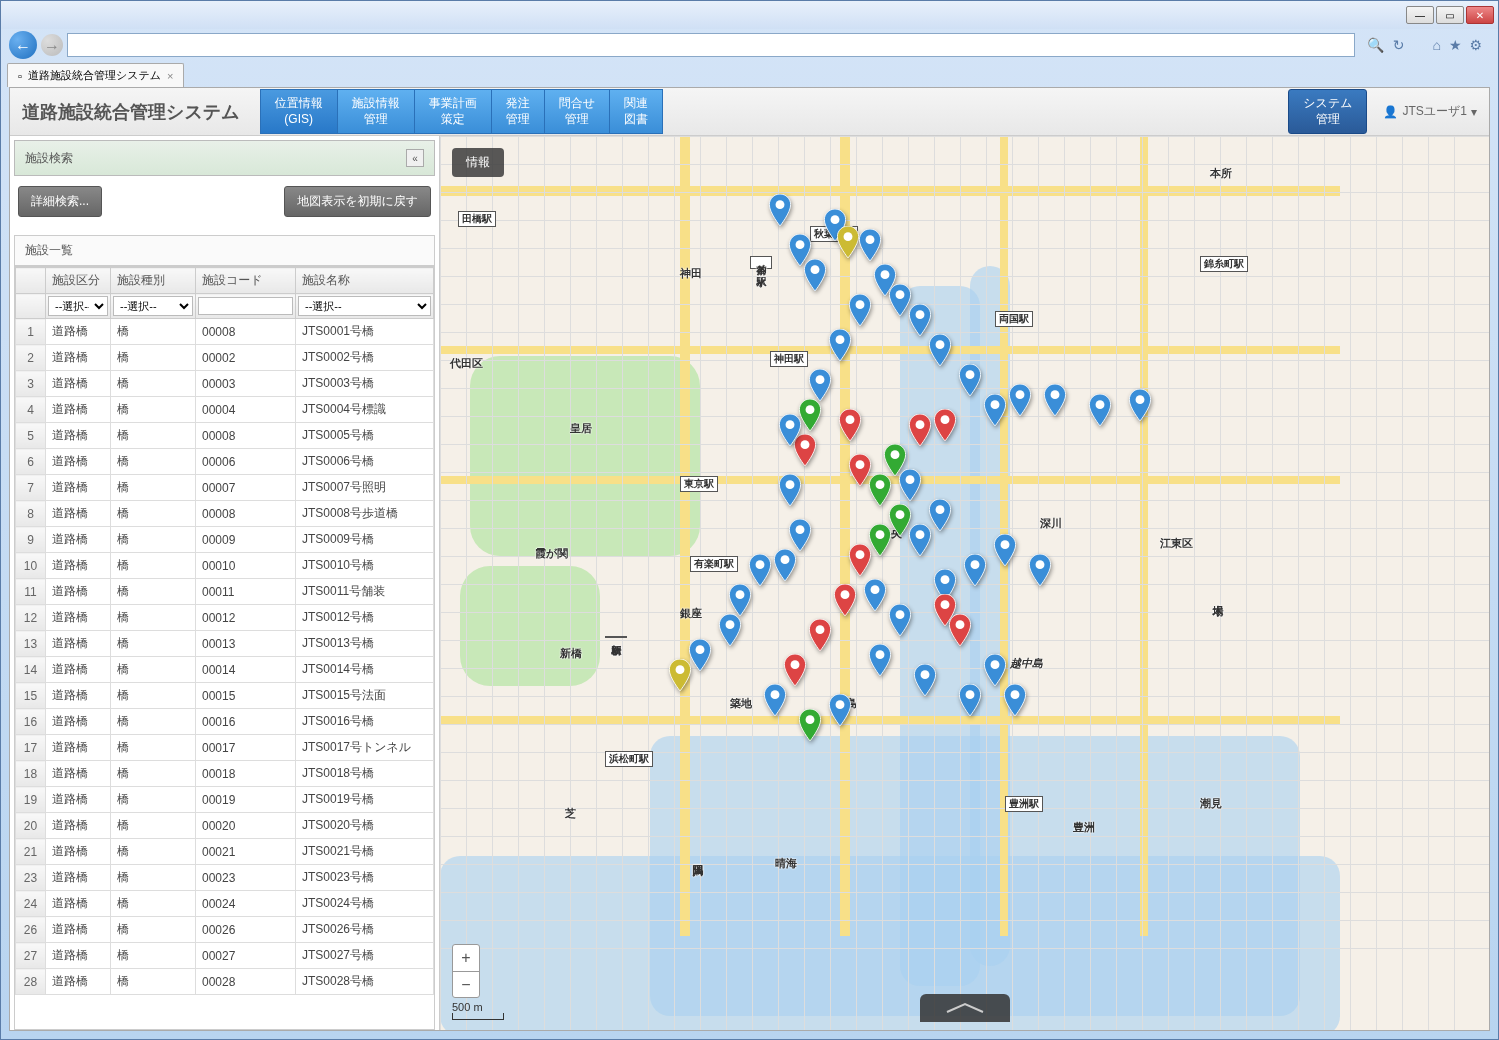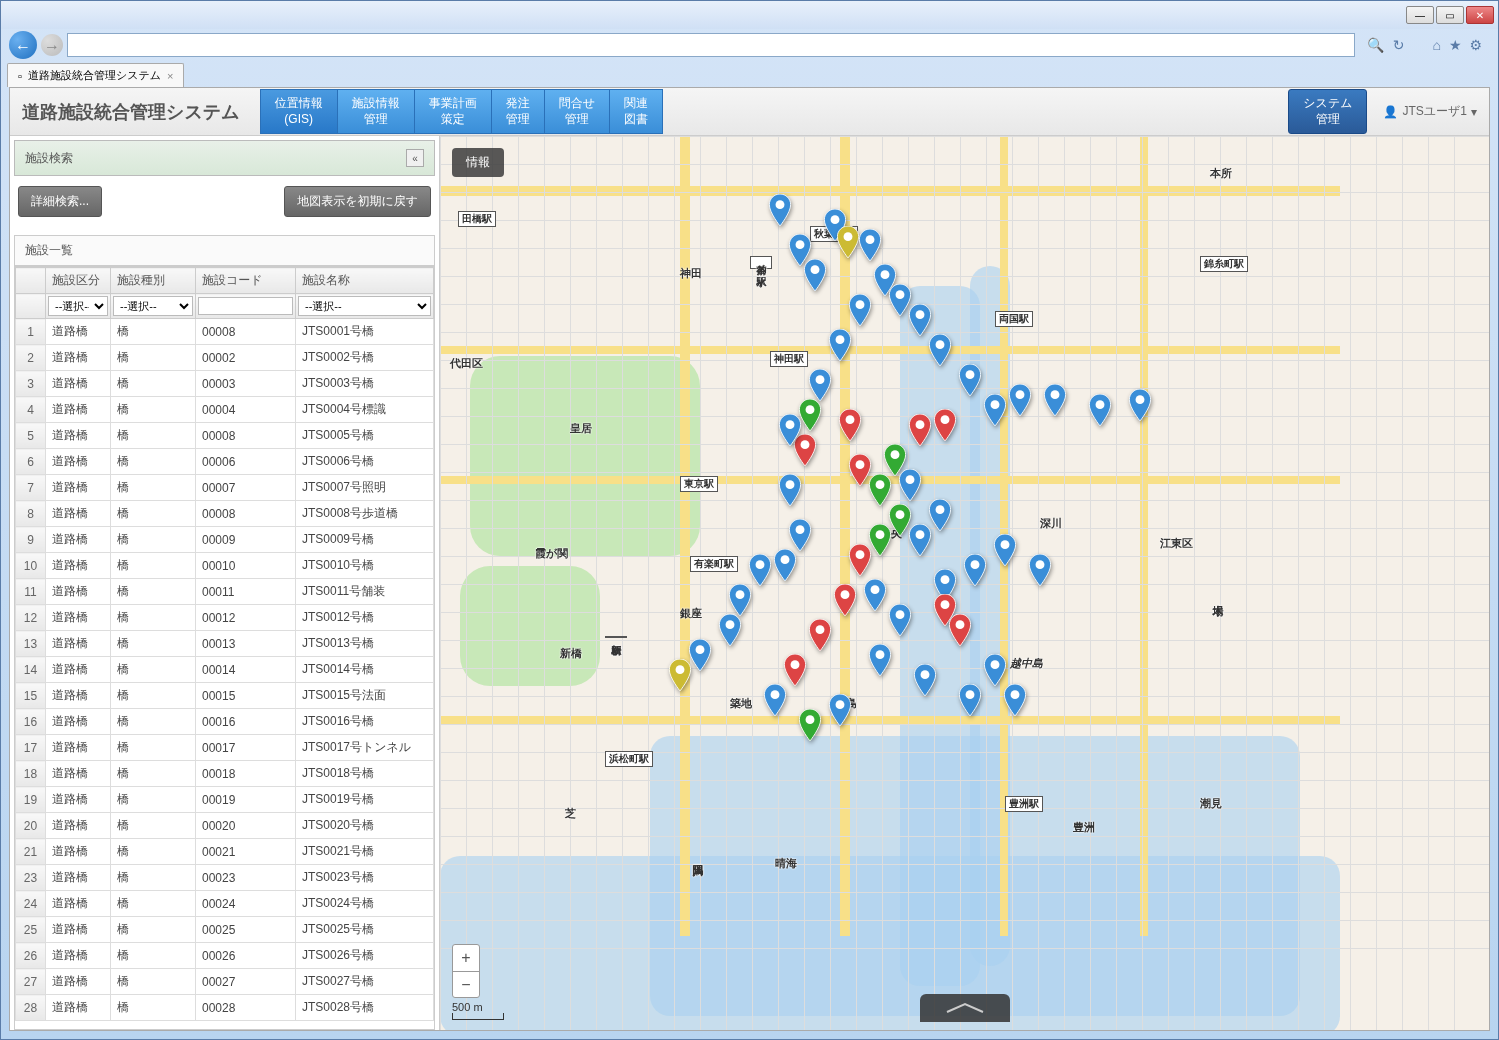--- a/index.html
+++ b/index.html
@@ -324,27 +324,20 @@
                   <td>橋</td>
                   <td>00023</td>
                   <td>JTS0023号橋</td>
                 </tr>
                 <tr>
                   <td class="rownum">24</td>
                   <td>道路橋</td>
                   <td>橋</td>
                   <td>00024</td>
                   <td>JTS0024号橋</td>
-                </tr>
-                <tr>
-                  <td class="rownum">25</td>
-                  <td>道路橋</td>
-                  <td>橋</td>
-                  <td>00025</td>
-                  <td>JTS0025号橋</td>
                 </tr>
                 <tr>
                   <td class="rownum">26</td>
                   <td>道路橋</td>
                   <td>橋</td>
                   <td>00026</td>
                   <td>JTS0026号橋</td>
                 </tr>
                 <tr>
                   <td class="rownum">27</td>

